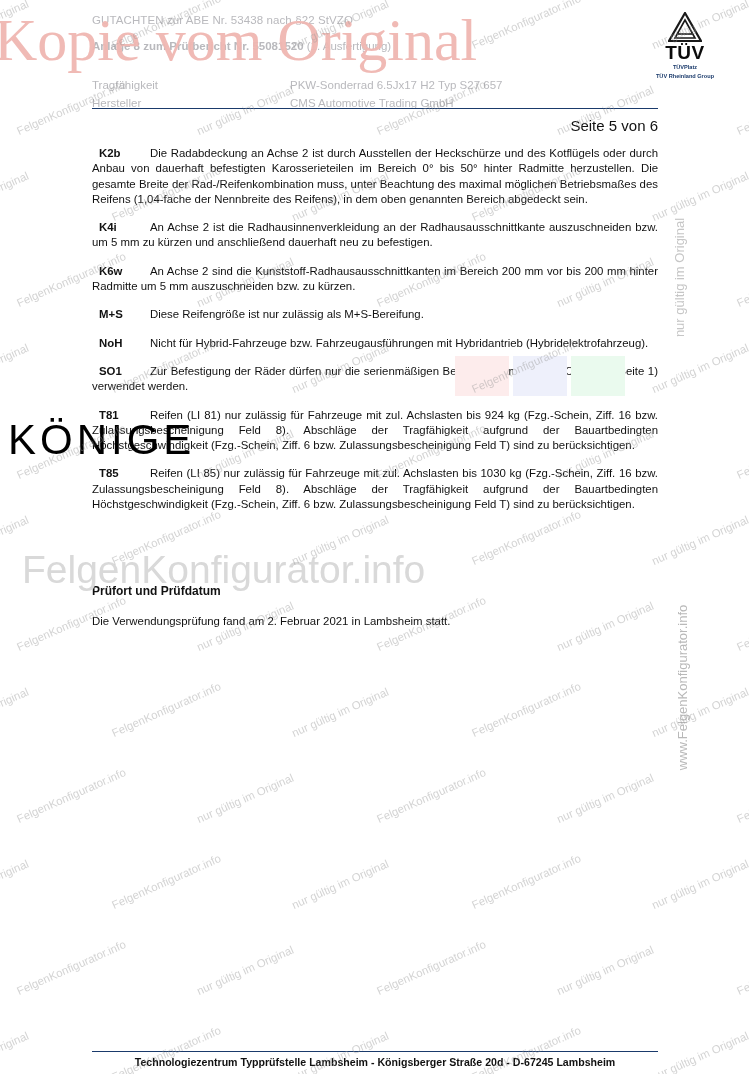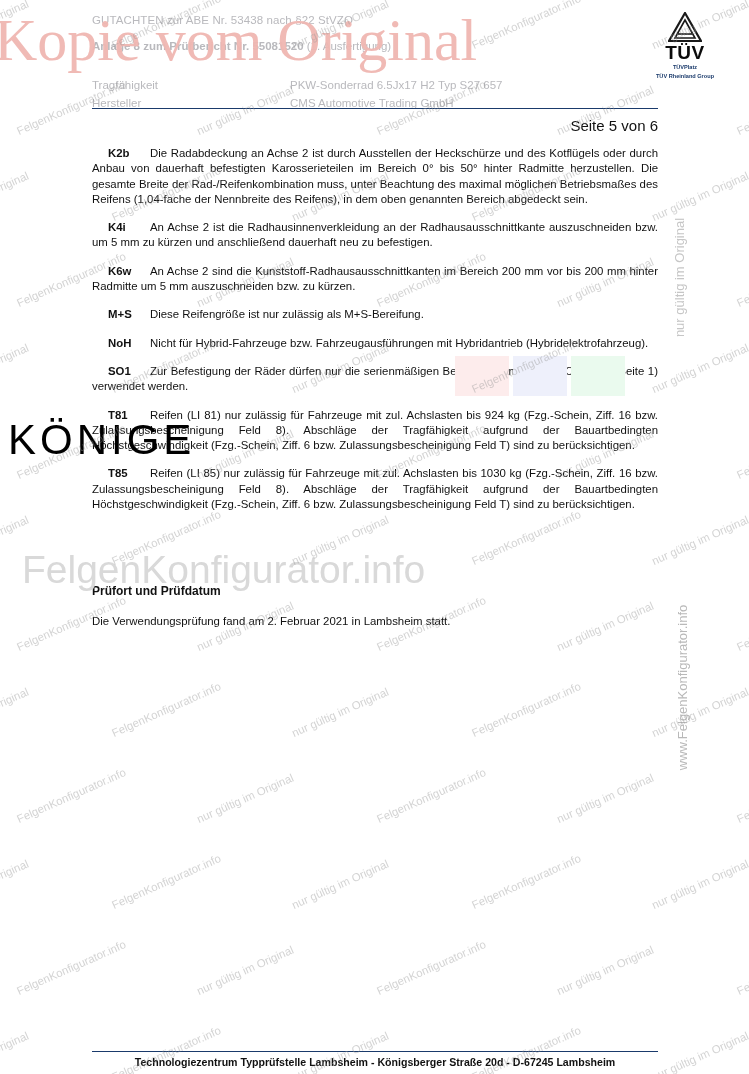--- a/index.html
+++ b/index.html
@@ -111,21 +111,21 @@
     font-size: 11.4px;
     line-height: 15.3px;
     color: #111;
   }
   .block {
     position: relative;
     margin-bottom: 13px;
   }
   .block .code {
     position: absolute;
-    left: 16px;
+    left: 7px;
     top: 0;
     font-weight: bold;
     width: 46px;
   }
   .block .txt {
     margin-left: 0;
     text-align: justify;
     text-indent: 58px;
   }
 

